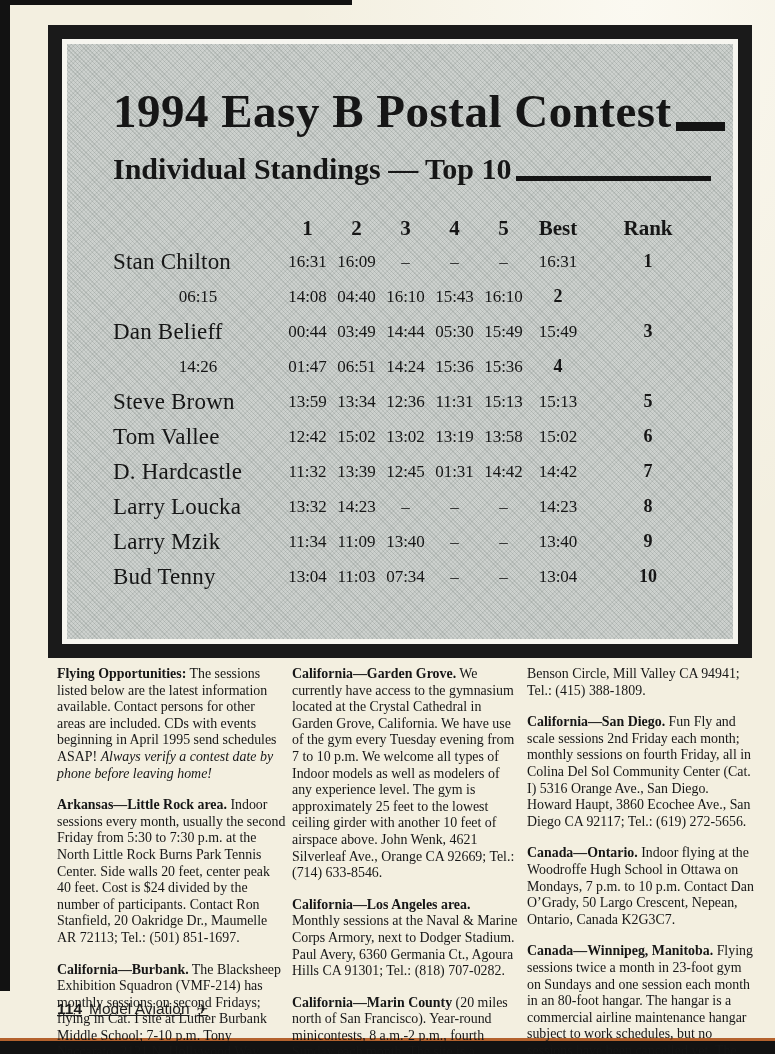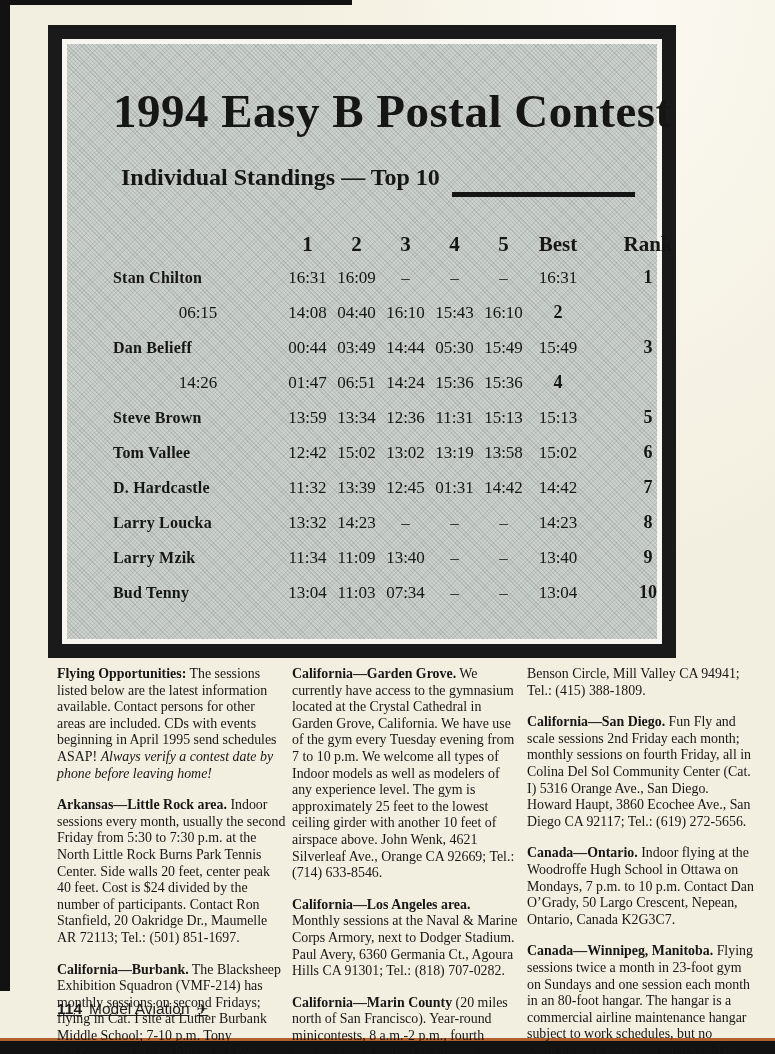--- a/index.html
+++ b/index.html
@@ -7,42 +7,42 @@
     width:775px;height:1054px;position:relative;overflow:hidden;
     background:radial-gradient(ellipse at 82% 0%, #fbf9f1 0%, rgba(251,249,241,0) 38%), #f3efe0;
     font-family:"Liberation Serif","DejaVu Serif",serif;
     color:#161616;
   }
   
   .edge-top{position:absolute;left:0;top:0;width:352px;height:5px;background:#121212;}
   .edge-left{position:absolute;left:0;top:0;width:10px;height:991px;background:#121212;}
   .edge-bottom{position:absolute;left:0;bottom:0;width:775px;height:13px;background:#121212;border-top:3px solid #b4622d;}
   
-  .contest-frame{position:absolute;left:48px;top:25px;width:628px;height:633px;background:#1a1a1a;padding:14px;box-sizing:border-box;}
+  .contest-frame{position:absolute;left:48px;top:25px;width:704px;height:633px;background:#1a1a1a;padding:14px;box-sizing:border-box;}
   .contest-white{background:#f6f5ef;width:100%;height:100%;padding:5px;box-sizing:border-box;}
   .contest-panel{
     width:100%;height:100%;box-sizing:border-box;
     background:
       repeating-linear-gradient(45deg, rgba(70,84,78,0.16) 0 1px, rgba(0,0,0,0) 1px 3px),
       repeating-linear-gradient(-45deg, rgba(70,84,78,0.10) 0 1px, rgba(0,0,0,0) 1px 3px),
       #cdd1ce;
     padding:42px 6px 0 46px;
   }
   .title-row{display:flex;align-items:flex-end;margin-right:2px;}
   .title-row h1{margin:0;font-size:47px;line-height:50px;font-weight:bold;letter-spacing:0.5px;white-space:nowrap;}
   .rule-thick{flex:1;height:9px;background:#141414;margin:0 0 5px 4px;}
   .subtitle-row{display:flex;align-items:flex-end;margin-top:16px;margin-right:16px;}
-  .subtitle-row h2{margin:8px;font-size:24px;line-height:34px;font-weight:bold;white-space:nowrap;}
+  .subtitle-row h2{margin:0;font-size:30px;line-height:34px;font-weight:bold;white-space:nowrap;}
   .rule-thin{flex:1;height:5px;background:#141414;margin:0 0 5px 4px;}
   .trow{display:grid;grid-template-columns:170px 49px 49px 49px 49px 49px 60px 120px;align-items:center;}
   .thead{margin-top:26px;height:32px;font-weight:bold;font-size:21px;}
   .thead .c{text-align:center;}
   .drow{height:35px;font-size:17px;}
   .c{text-align:center;}
-  .name{text-align:left;font-weight:bold;font-size:16px;letter-spacing:0.2px;}
+  .name{text-align:left;font-weight:normal;font-size:23px;letter-spacing:0.2px;}
   .best{text-align:center;}
   .rank{text-align:center;font-weight:bold;font-size:18px;}
   
   .col{position:absolute;top:666px;width:229px;font-size:13.9px;line-height:16.6px;text-align:left;}
   .col p{margin:0 0 15px 0;}
   .col b{font-weight:bold;}
   .col i{}
   .col1{left:57px;} .col2{left:292px;} .col3{left:527px;}
   .footer{position:absolute;left:57px;top:1000px;font-family:"Liberation Sans","DejaVu Sans",sans-serif;font-size:15.5px;color:#1c1c1c;display:flex;align-items:center;gap:7px;text-decoration:underline;}
   .footer .pg{font-weight:bold;}

